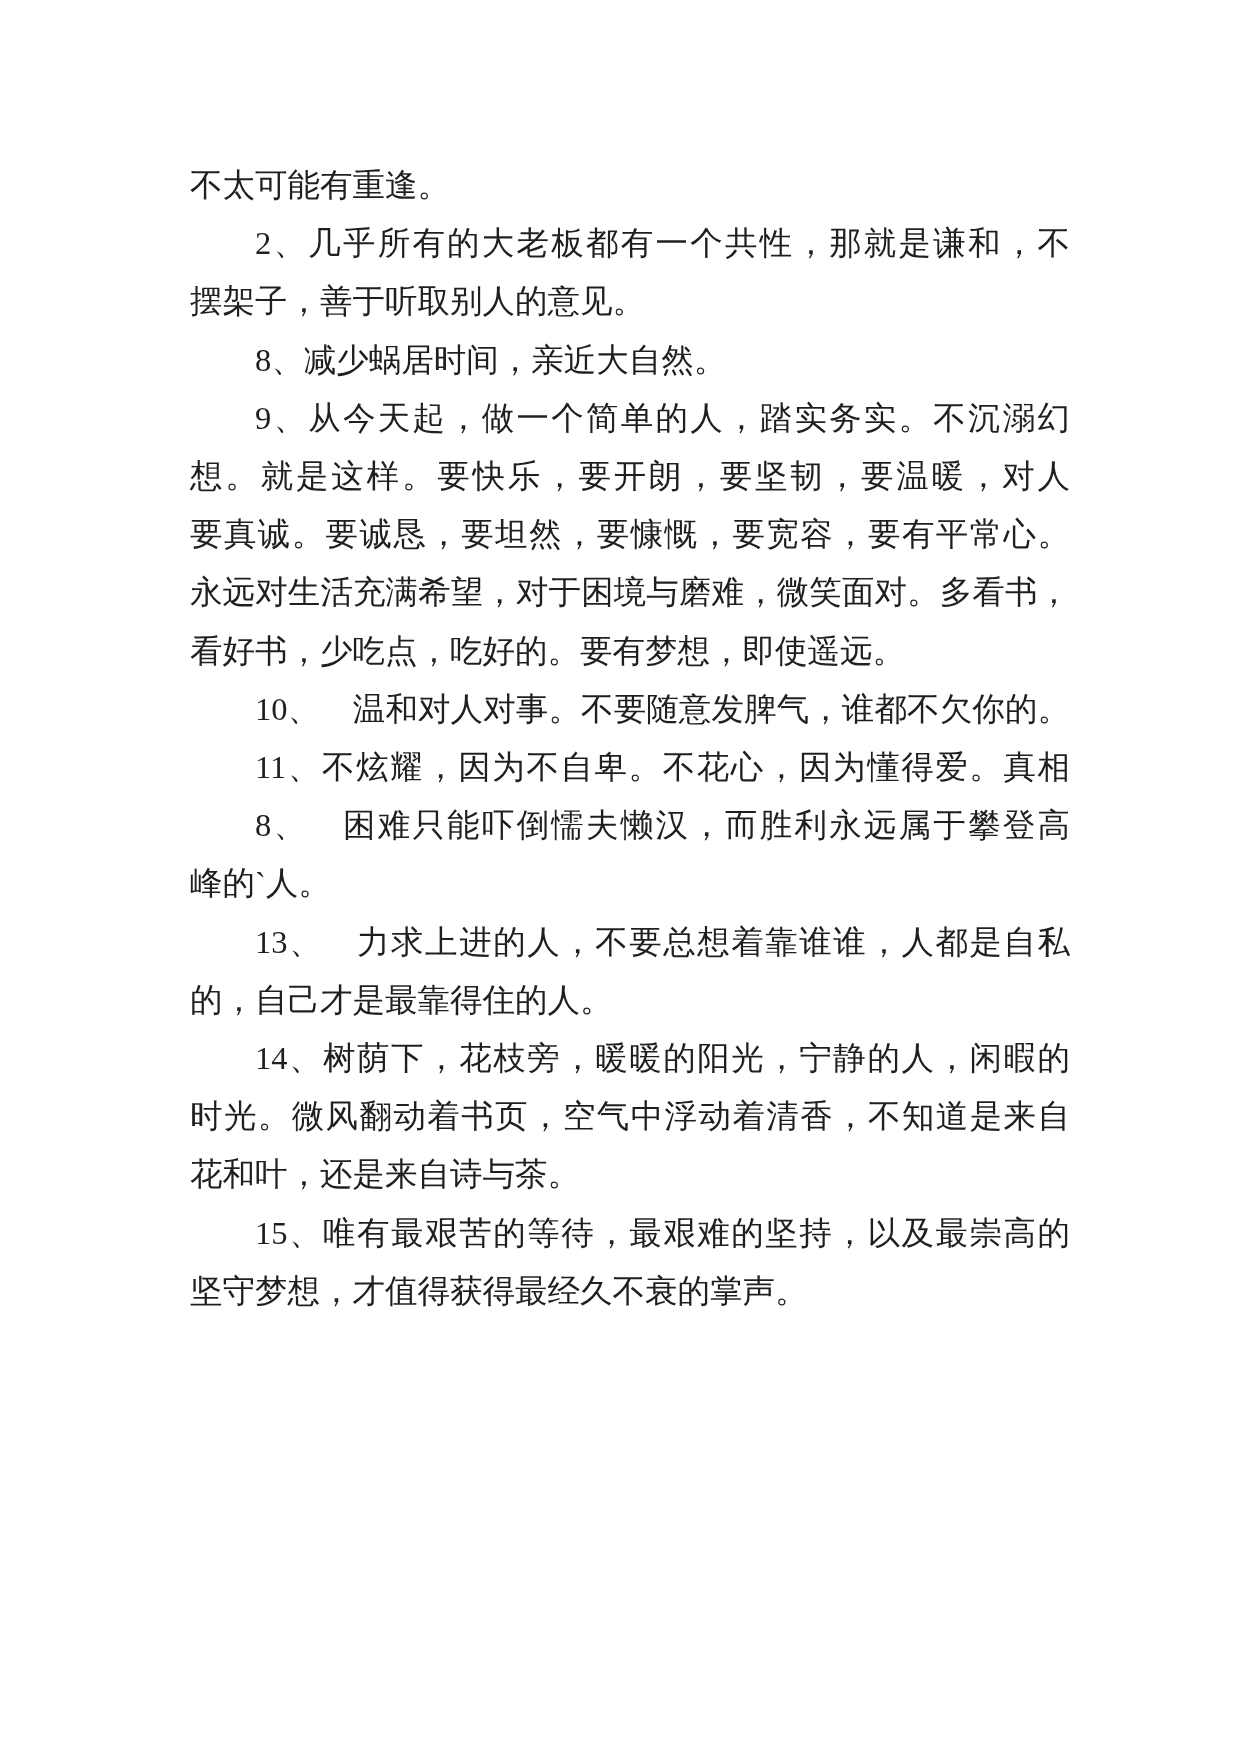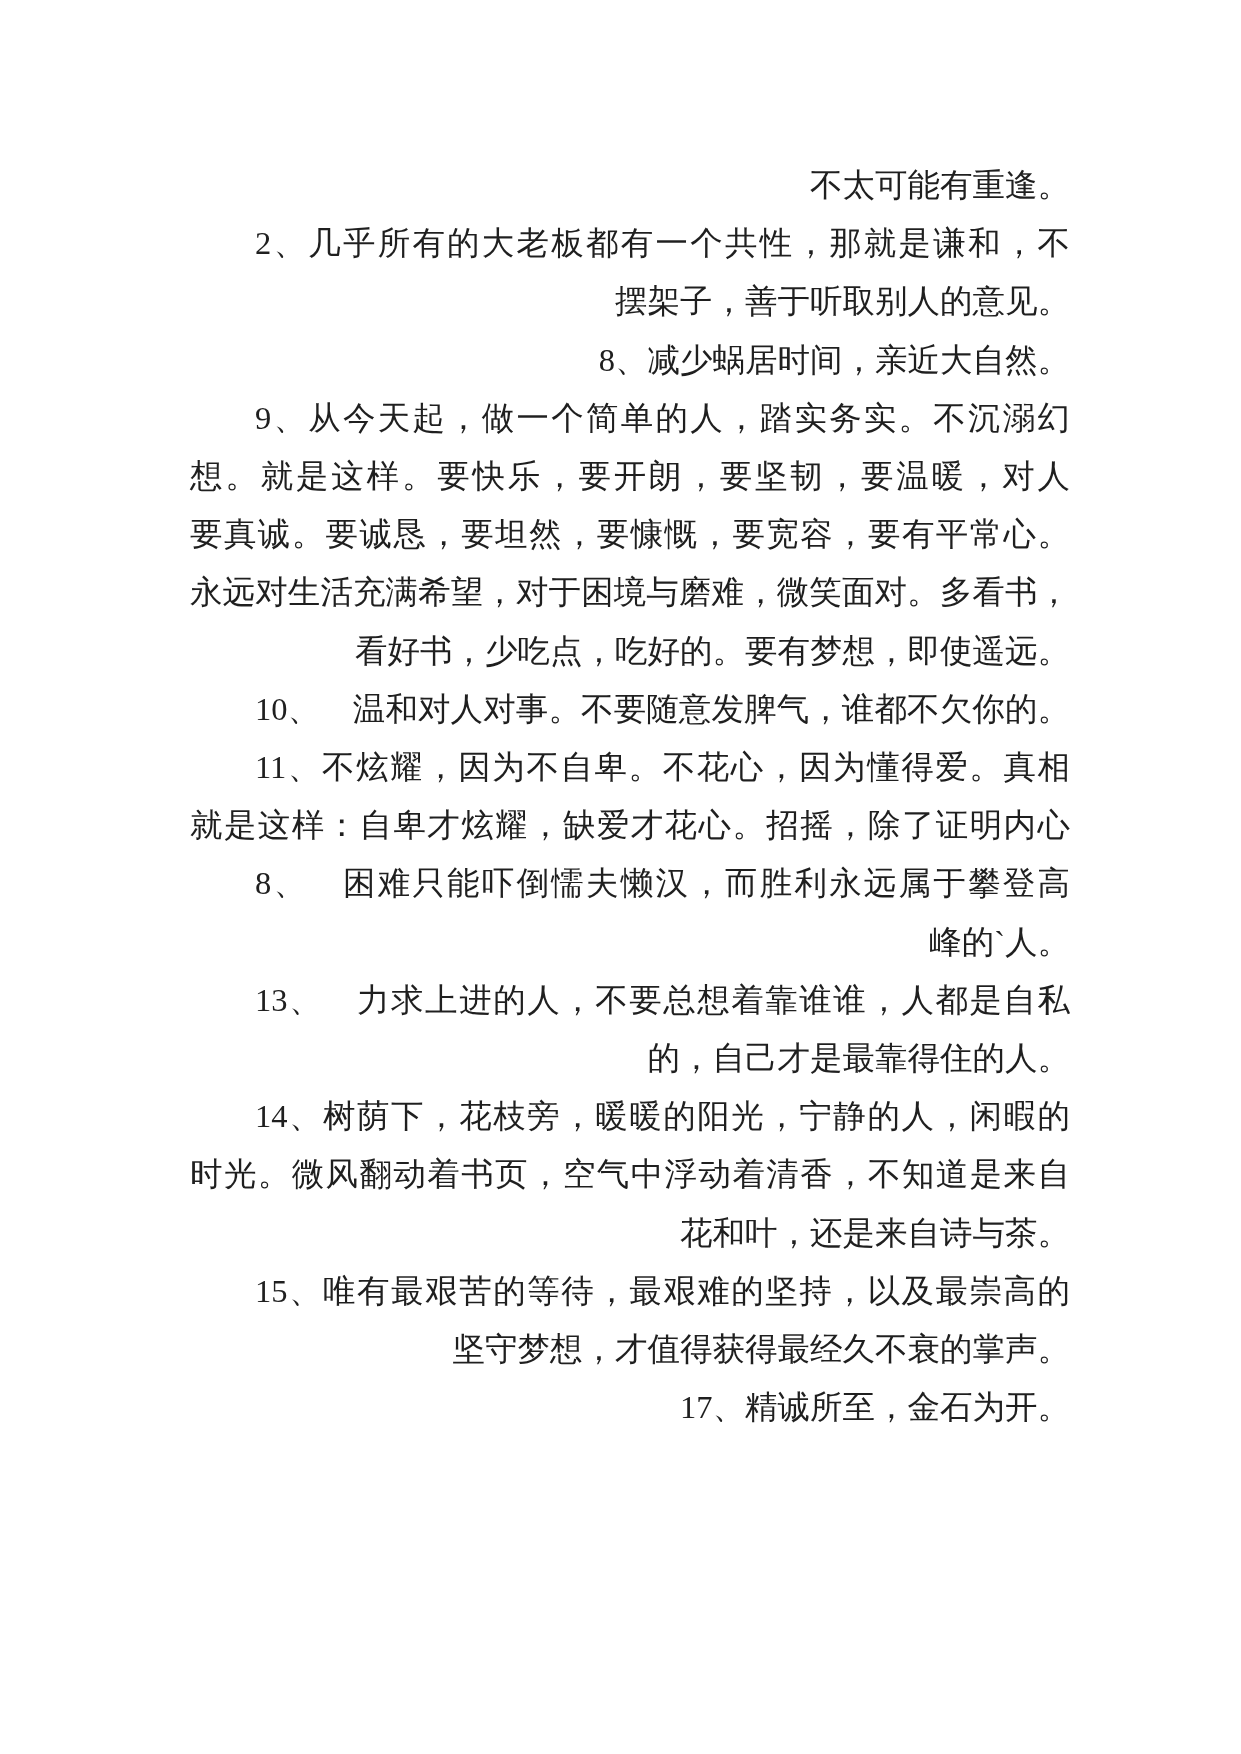--- a/index.html
+++ b/index.html
@@ -25,21 +25,21 @@
     left: 190px;
     top: 156px;
     width: 880px;
     font-size: 32.5px;
     line-height: 58.2px;
     font-weight: normal;
     letter-spacing: 0;
   }
   .line {
     white-space: pre-wrap;
-    text-align: right;
+    text-align: left;
   }
   .line.indent {
     text-indent: 2em;
   }
   .line.fill {
     text-align: justify;
     text-align-last: justify;
   }
 </style>
 </head>
@@ -51,25 +51,23 @@
       <div class="line indent fill">2、几乎所有的大老板都有一个共性，那就是谦和，不</div>
       <div class="line">摆架子，善于听取别人的意见。</div>
       <div class="line indent">8、减少蜗居时间，亲近大自然。</div>
       <div class="line indent fill">9、从今天起，做一个简单的人，踏实务实。不沉溺幻</div>
       <div class="line fill">想。就是这样。要快乐，要开朗，要坚韧，要温暖，对人</div>
       <div class="line fill">要真诚。要诚恳，要坦然，要慷慨，要宽容，要有平常心。</div>
       <div class="line fill">永远对生活充满希望，对于困境与磨难，微笑面对。多看书，</div>
       <div class="line">看好书，少吃点，吃好的。要有梦想，即使遥远。</div>
       <div class="line indent fill">10、　温和对人对事。不要随意发脾气，谁都不欠你的。</div>
       <div class="line indent fill">11、不炫耀，因为不自卑。不花心，因为懂得爱。真相</div>
-      <div class="line fill">就是这样：自卑才炫耀，缺爱才花心。招摇，除了证明内心</div>
       <div class="line indent fill">8、　困难只能吓倒懦夫懒汉，而胜利永远属于攀登高</div>
       <div class="line">峰的`人。</div>
       <div class="line indent fill">13、　力求上进的人，不要总想着靠谁谁，人都是自私</div>
       <div class="line">的，自己才是最靠得住的人。</div>
       <div class="line indent fill">14、树荫下，花枝旁，暖暖的阳光，宁静的人，闲暇的</div>
       <div class="line fill">时光。微风翻动着书页，空气中浮动着清香，不知道是来自</div>
       <div class="line">花和叶，还是来自诗与茶。</div>
       <div class="line indent fill">15、唯有最艰苦的等待，最艰难的坚持，以及最崇高的</div>
       <div class="line">坚守梦想，才值得获得最经久不衰的掌声。</div>
-      <div class="line indent">17、精诚所至，金石为开。</div>
     </div>
 </div>
 
 </body></html>

